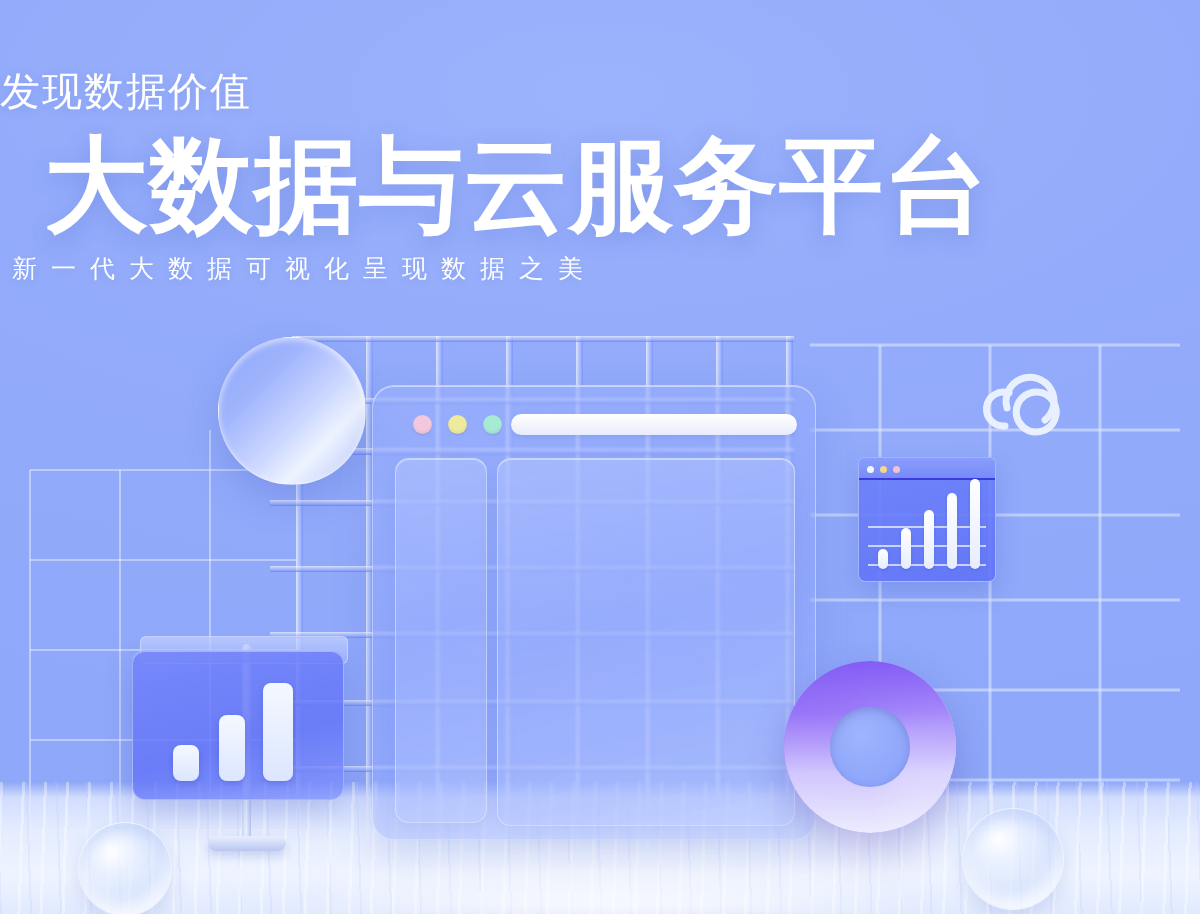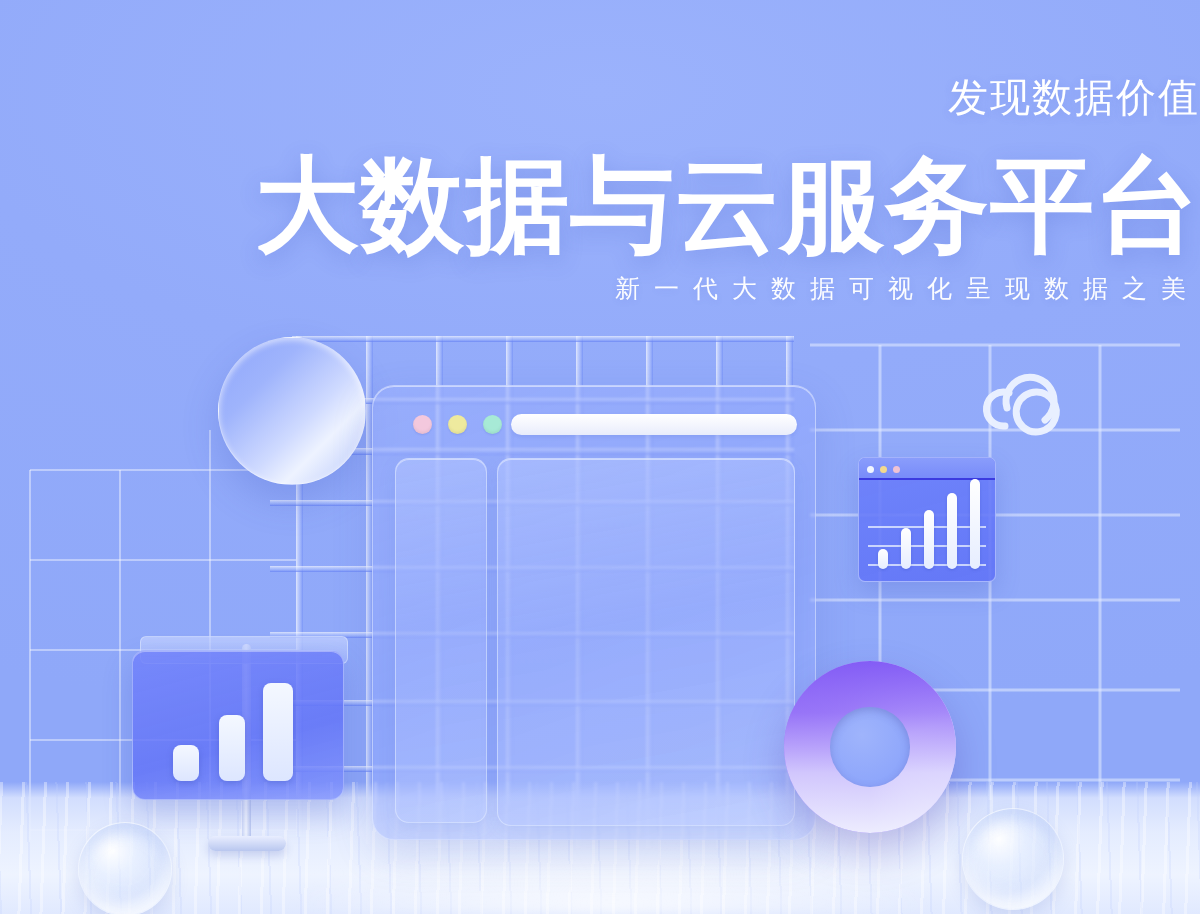--- a/index.html
+++ b/index.html
@@ -141,30 +141,31 @@
     box-shadow:inset 0 -10px 18px rgba(255,255,255,.75), inset 0 8px 14px rgba(150,175,240,.35), 0 8px 18px rgba(70,95,190,.15);
     border:1px solid rgba(255,255,255,.45);
   }
   .sphere.s1{ left:78px;  top:822px; width:94px;  height:94px; }
   .sphere.s2{ left:962px; top:808px; width:102px; height:102px; }
 
   
   .cloud{ position:absolute; left:975px; top:362px; width:92px; height:76px; }
 
   
-  .hero{ position:absolute; left:0; right:0; top:74px; text-align:right; z-index:40; }
+  .hero{ position:absolute; left:0; right:0; top:68px; text-align:left; z-index:40; }
   .eyebrow{
     font-size:40px; line-height:1.15; color:#ffffff; font-weight:400;
     letter-spacing:2px; text-shadow:0 2px 10px rgba(70,95,200,.18);
   }
   .title{
-    margin-top:32px;
+    margin-top:18px;
     font-size:104px; line-height:1.02; color:#ffffff; font-weight:900;
     letter-spacing:1px;
     text-shadow:0 6px 22px rgba(60,85,195,.25);
+    padding-left:44px;
   }
   .subtitle{
     margin-top:14px;
     font-size:25px; color:#ffffff; font-weight:400;
     letter-spacing:14px; padding-left:12px;
     opacity:.97;
     text-shadow:0 2px 8px rgba(70,95,200,.18);
   }
 </style>
 </head>

